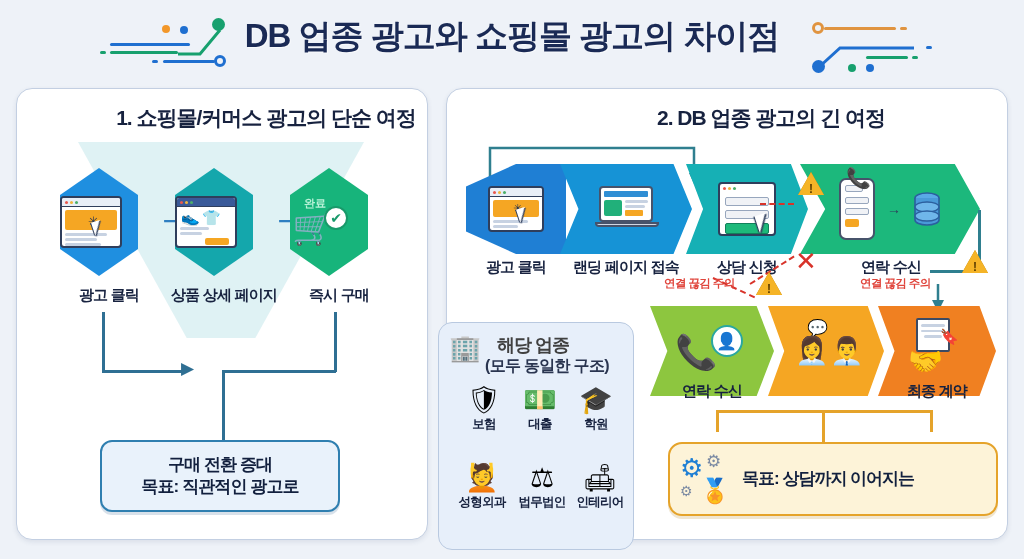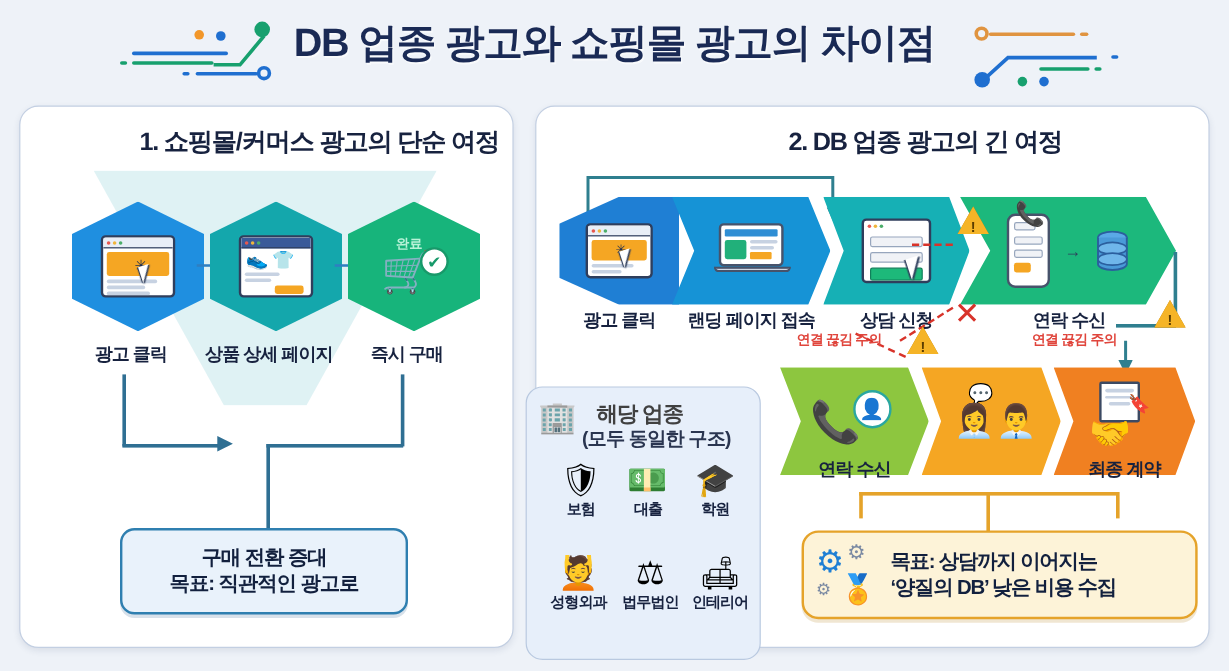--- a/index.html
+++ b/index.html
@@ -44,23 +44,23 @@
 
   
   .funnel{
     position:absolute; left:78px; top:142px; width:286px; height:196px;
     background:#d4edf0; opacity:.75;
     clip-path:polygon(0% 0%, 100% 0%, 62% 100%, 38% 100%);
   }
 
   
   .hex{
-    position:absolute; width:110px; height:108px;
+    position:absolute; width:78px; height:108px;
     clip-path:polygon(50% 0%, 100% 25%, 100% 75%, 50% 100%, 0% 75%, 0% 25%);
-    display:flex; align-items:center; justify-content:center;
+    display:flex; align-items:center; 
   }
   .hex-label{
     position:absolute; width:140px; text-align:center;
     font-size:15px; font-weight:bold; color:#17223f; letter-spacing:-.8px;
   }
   .step-arrow{
     position:absolute; width:26px; height:22px;
     color:#2f7fc1; font-size:25px; line-height:22px; text-align:center;
     font-family:"DejaVu Sans",sans-serif;
   }
@@ -419,21 +419,20 @@
 
   <div class="goal-right">
     <div style="position:relative;width:56px;height:56px;">
       <span style="position:absolute;left:0;top:2px;font-size:26px;color:#1f7fd4;">⚙</span>
       <span style="position:absolute;left:26px;top:0;font-size:17px;color:#7b8aa3;">⚙</span>
       <span style="position:absolute;left:0;top:32px;font-size:14px;color:#7b8aa3;">⚙</span>
       <span style="position:absolute;left:20px;top:26px;font-size:24px;">🏅</span>
     </div>
     <div class="txt">
       <div>목표: 상담까지 이어지는</div>
-      <div>‘양질의 DB’ 낮은 비용 수집</div>
     </div>
   </div>
 
   <div class="ind-box">
     <div style="position:absolute;left:10px;top:10px;font-size:26px;line-height:30px;">🏢</div>
     <div class="ind-title">해당 업종</div>
     <div class="ind-sub">(모두 동일한 구조)</div>
 
     <div class="ind-item" style="left:14px;top:62px;">
       <span class="gl">🛡</span>

